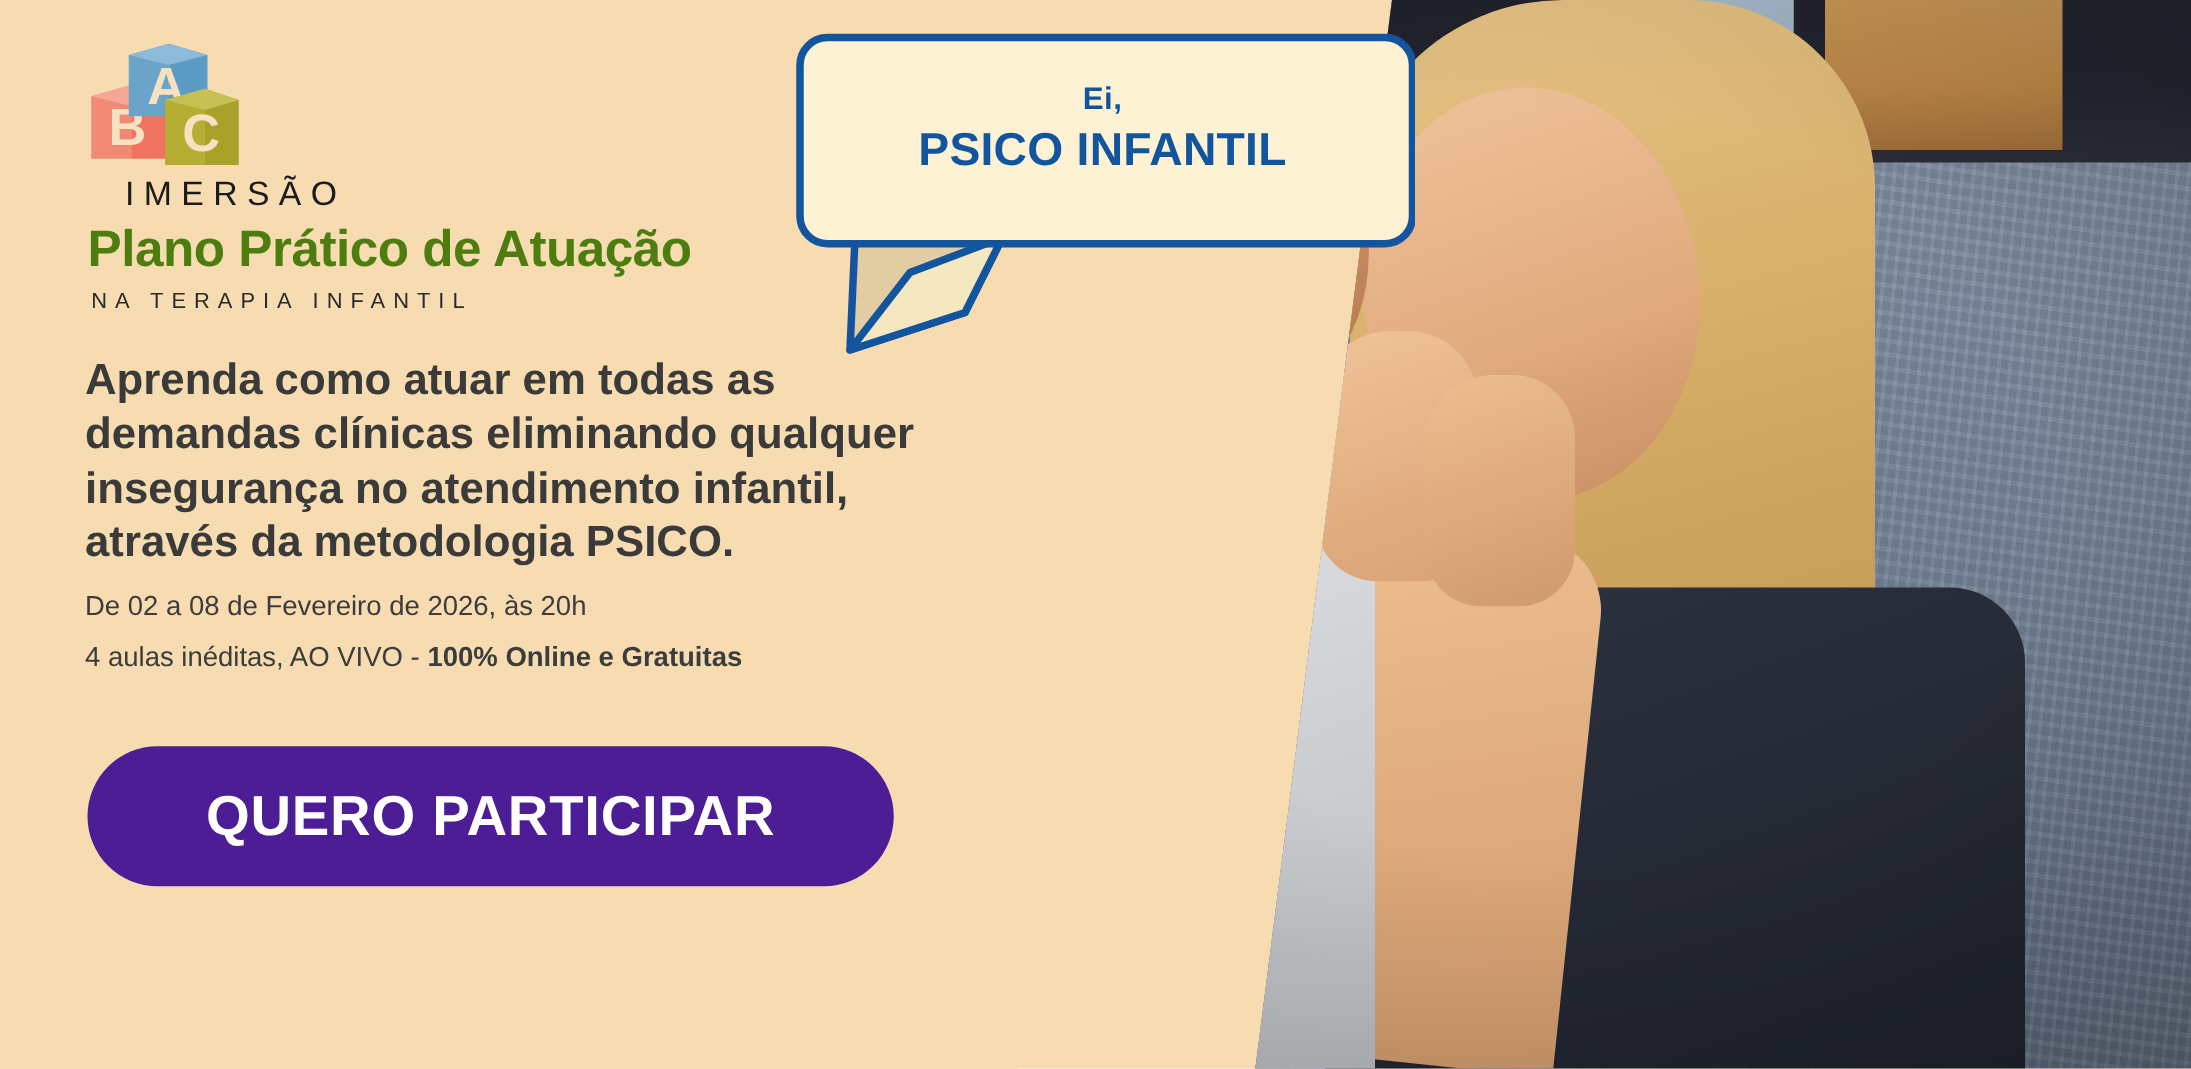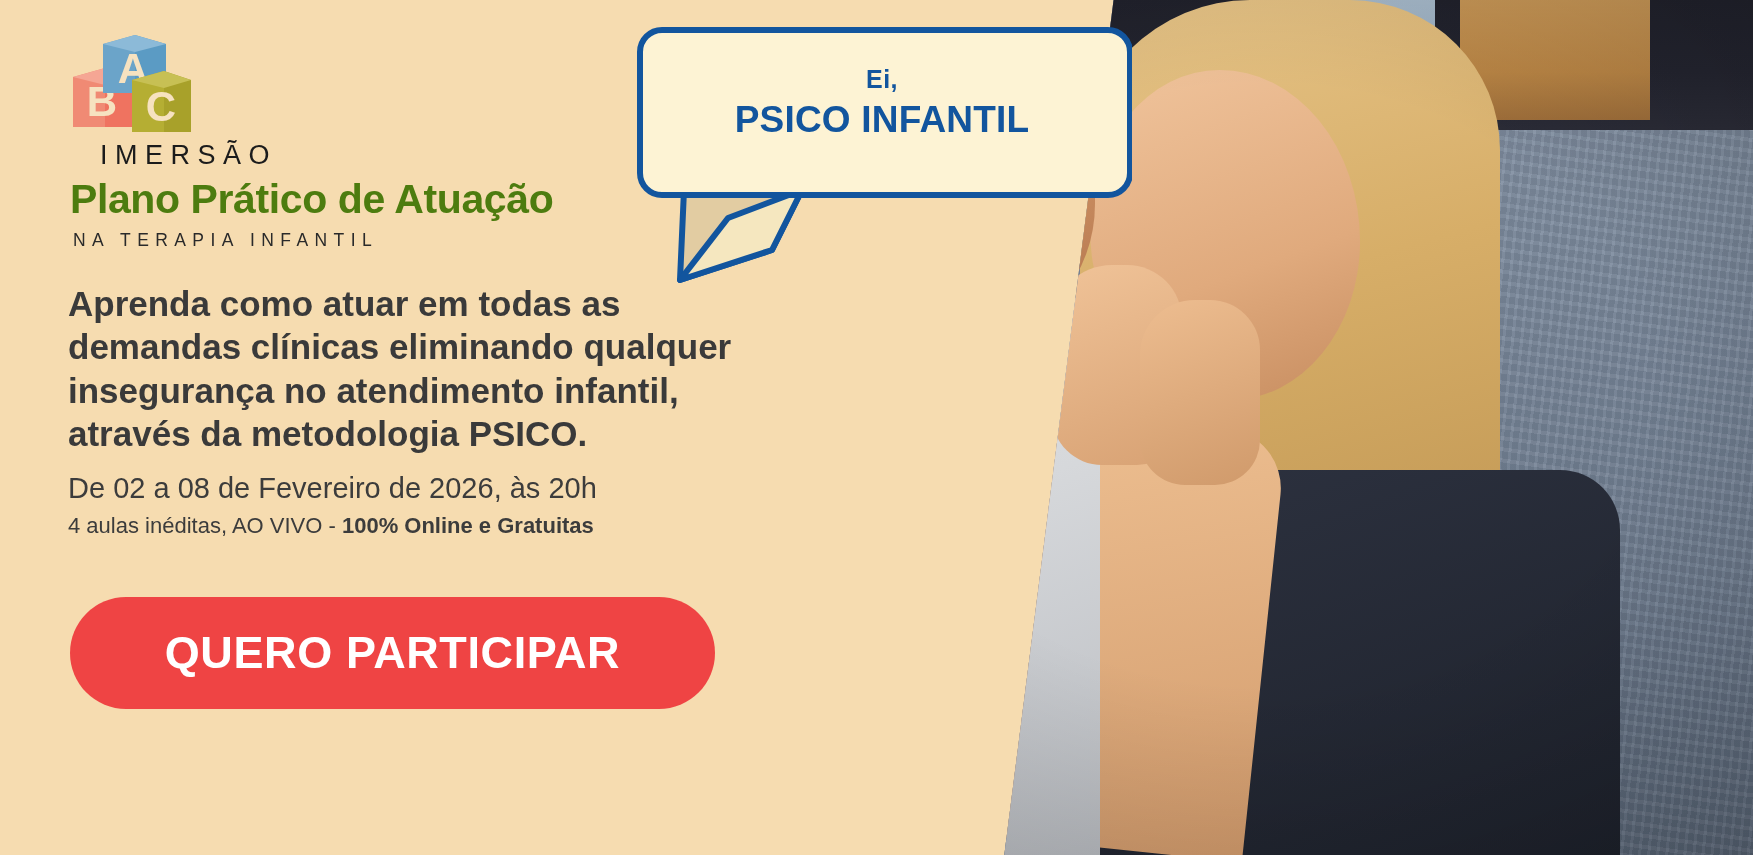--- a/index.html
+++ b/index.html
@@ -235,21 +235,21 @@
     font-weight: 700;
     color: #3a3a3a;
     font-stretch: condensed;
   }
   .headline span { display: block; white-space: nowrap; }
 
   .detail-1 {
     position: absolute;
     top: 472px;
     left: 68px;
-    font-size: 29px;
+    font-size: 22px;
     font-weight: 400;
     color: #3c3c3c;
     white-space: nowrap;
   }
   .detail-2 {
     position: absolute;
     top: 513px;
     left: 68px;
     font-size: 22px;
     font-weight: 400;
@@ -259,21 +259,21 @@
   .detail-2 b { font-weight: 700; }
 
   .cta-button {
     position: absolute;
     top: 597px;
     left: 70px;
     width: 645px;
     height: 112px;
     border: none;
     border-radius: 56px;
-    background: #ef4444;
+    background: #4c1d95;
     color: #ffffff;
     font-size: 45px;
     font-weight: 700;
     letter-spacing: 0.6px;
     font-family: "Liberation Sans", sans-serif;
     cursor: pointer;
     padding: 0;
   }
 
   

